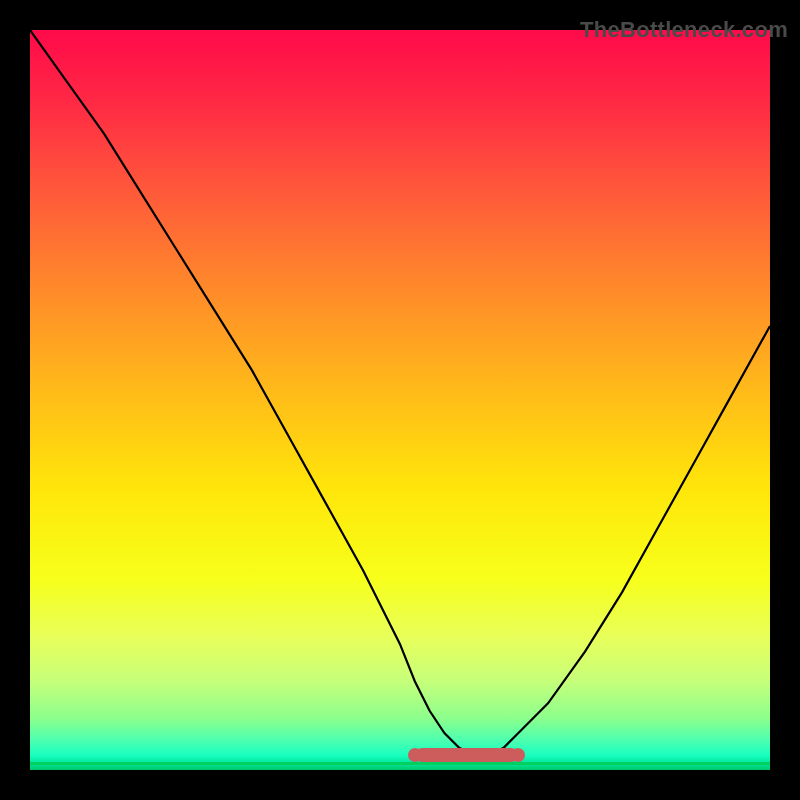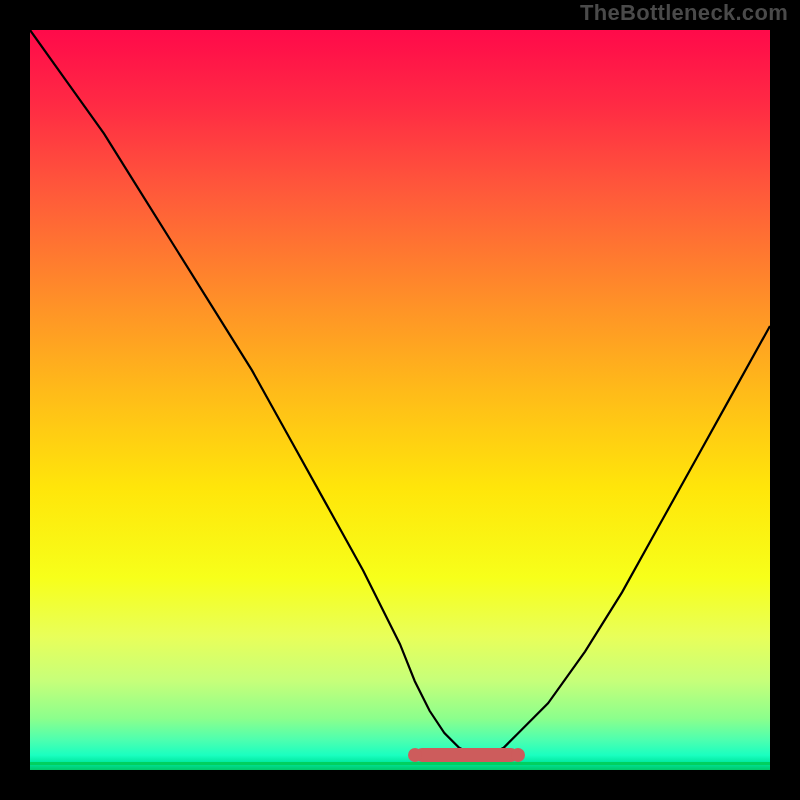--- a/index.html
+++ b/index.html
@@ -13,21 +13,21 @@
 
   #container {
     position: relative;
     width: 800px;
     height: 800px;
     background: #000;
   }
 
   #watermark {
     position: absolute;
-    top: 0;
+    top: 17px;
     right: 12px;
     color: #4a4a4a;
     font-size: 22px;
     font-weight: bold;
     letter-spacing: 0.3px;
     z-index: 20;
   }
 
   #plot-area {
     position: absolute;

